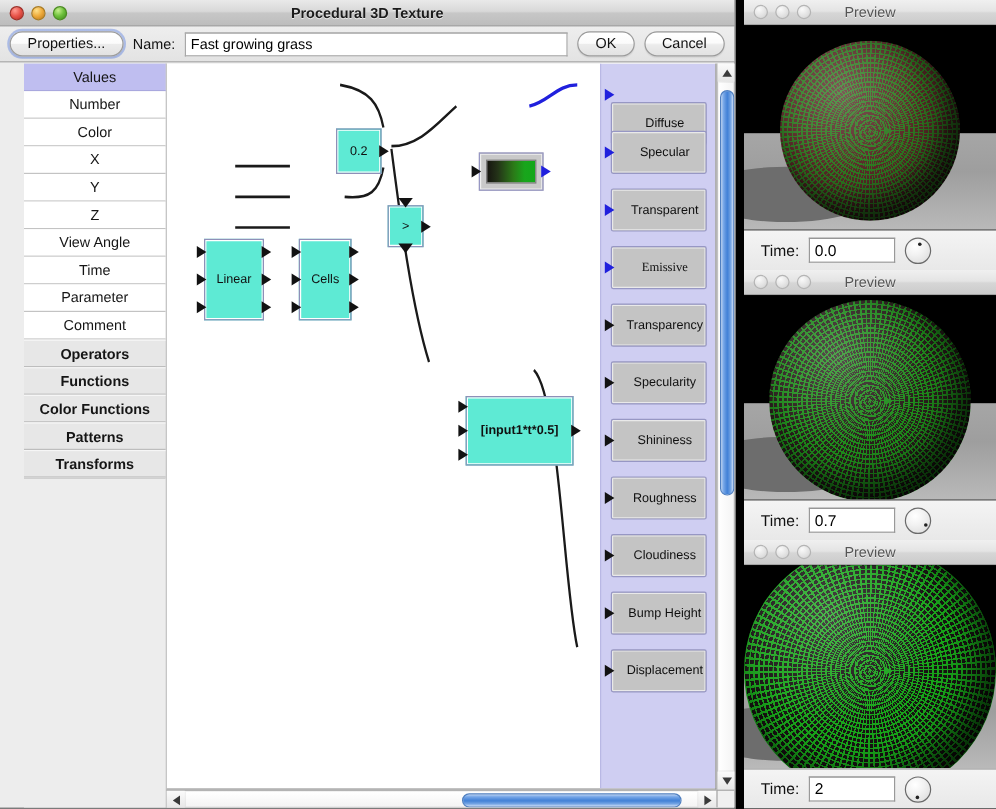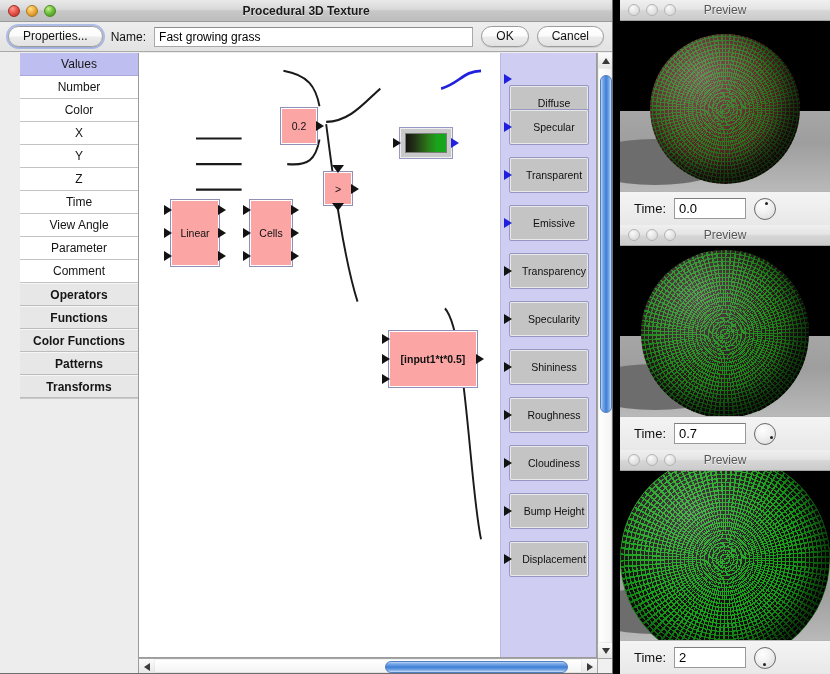--- a/index.html
+++ b/index.html
@@ -97,21 +97,21 @@
     border-left: none; border-top: none; overflow: hidden;
   }
   .outputs-strip {
     position: absolute; right: 0; top: 0; bottom: 0; width: 96px;
     background: #cfcef2; border-left: 1px solid #b9b8e4;
   }
 
   
   .node {
     position: absolute;
-    background: #fca5a5;
+    background: #5eead4;
     border: 1px solid #8f8fb8;
     box-shadow: inset 0 0 0 1px #ffffff;
     font-size: 10.5px; color: #101010;
     display: flex; align-items: center; justify-content: center;
     text-align: center; cursor: default;
   }
   .node.out {
     background: #c4c4c4;
     border: 1px solid #9797c4;
     box-shadow: inset 0 0 0 1px #e9e9e9;
@@ -227,22 +227,22 @@
     <div class="body-area">
 
       <div class="sidebar">
         <div id="sidebar-items">
             <div class="side-item selected">Values</div>
             <div class="side-item">Number</div>
             <div class="side-item">Color</div>
             <div class="side-item">X</div>
             <div class="side-item">Y</div>
             <div class="side-item">Z</div>
+            <div class="side-item">View Angle</div>
             <div class="side-item">Time</div>
-            <div class="side-item">View Angle</div>
             <div class="side-item">Parameter</div>
             <div class="side-item">Comment</div>
             <div class="side-item group">Operators</div>
             <div class="side-item group">Functions</div>
             <div class="side-item group">Color Functions</div>
             <div class="side-item group">Patterns</div>
             <div class="side-item group">Transforms</div>
           </div>
         <div class="side-filler"></div>
       </div>
@@ -320,21 +320,21 @@
                 </div>
                 <div class="port left blue" style="left: 3px; top: 21px; position: absolute;"></div>
                 <div class="node out" style="position: absolute; left: 8px; top: 56px; width: 80px; height: 36px;">
                   <span>Specular</span>
                 </div>
                 <div class="port left blue" style="left: 3px; top: 69px; position: absolute;"></div>
                 <div class="node out" style="position: absolute; left: 8px; top: 104px; width: 80px; height: 36px;">
                   <span>Transparent</span>
                 </div>
                 <div class="port left blue" style="left: 3px; top: 117px; position: absolute;"></div>
-                <div class="node out" style="position: absolute; left: 8px; top: 152px; width: 80px; height: 36px;">
+                <div class="node out" style="position: absolute; left: 8px; top: 152px; width: 80px; height: 36px; font-family: Liberation Serif, serif;">
                   <span>Emissive</span>
                 </div>
                 <div class="port left blue" style="left: 3px; top: 165px; position: absolute;"></div>
                 <div class="node out" style="position: absolute; left: 8px; top: 200px; width: 80px; height: 36px;">
                   <span>Transparency</span>
                 </div>
                 <div class="port left" style="left: 3px; top: 213px; position: absolute;"></div>
                 <div class="node out" style="position: absolute; left: 8px; top: 248px; width: 80px; height: 36px;">
                   <span>Specularity</span>
                 </div>

